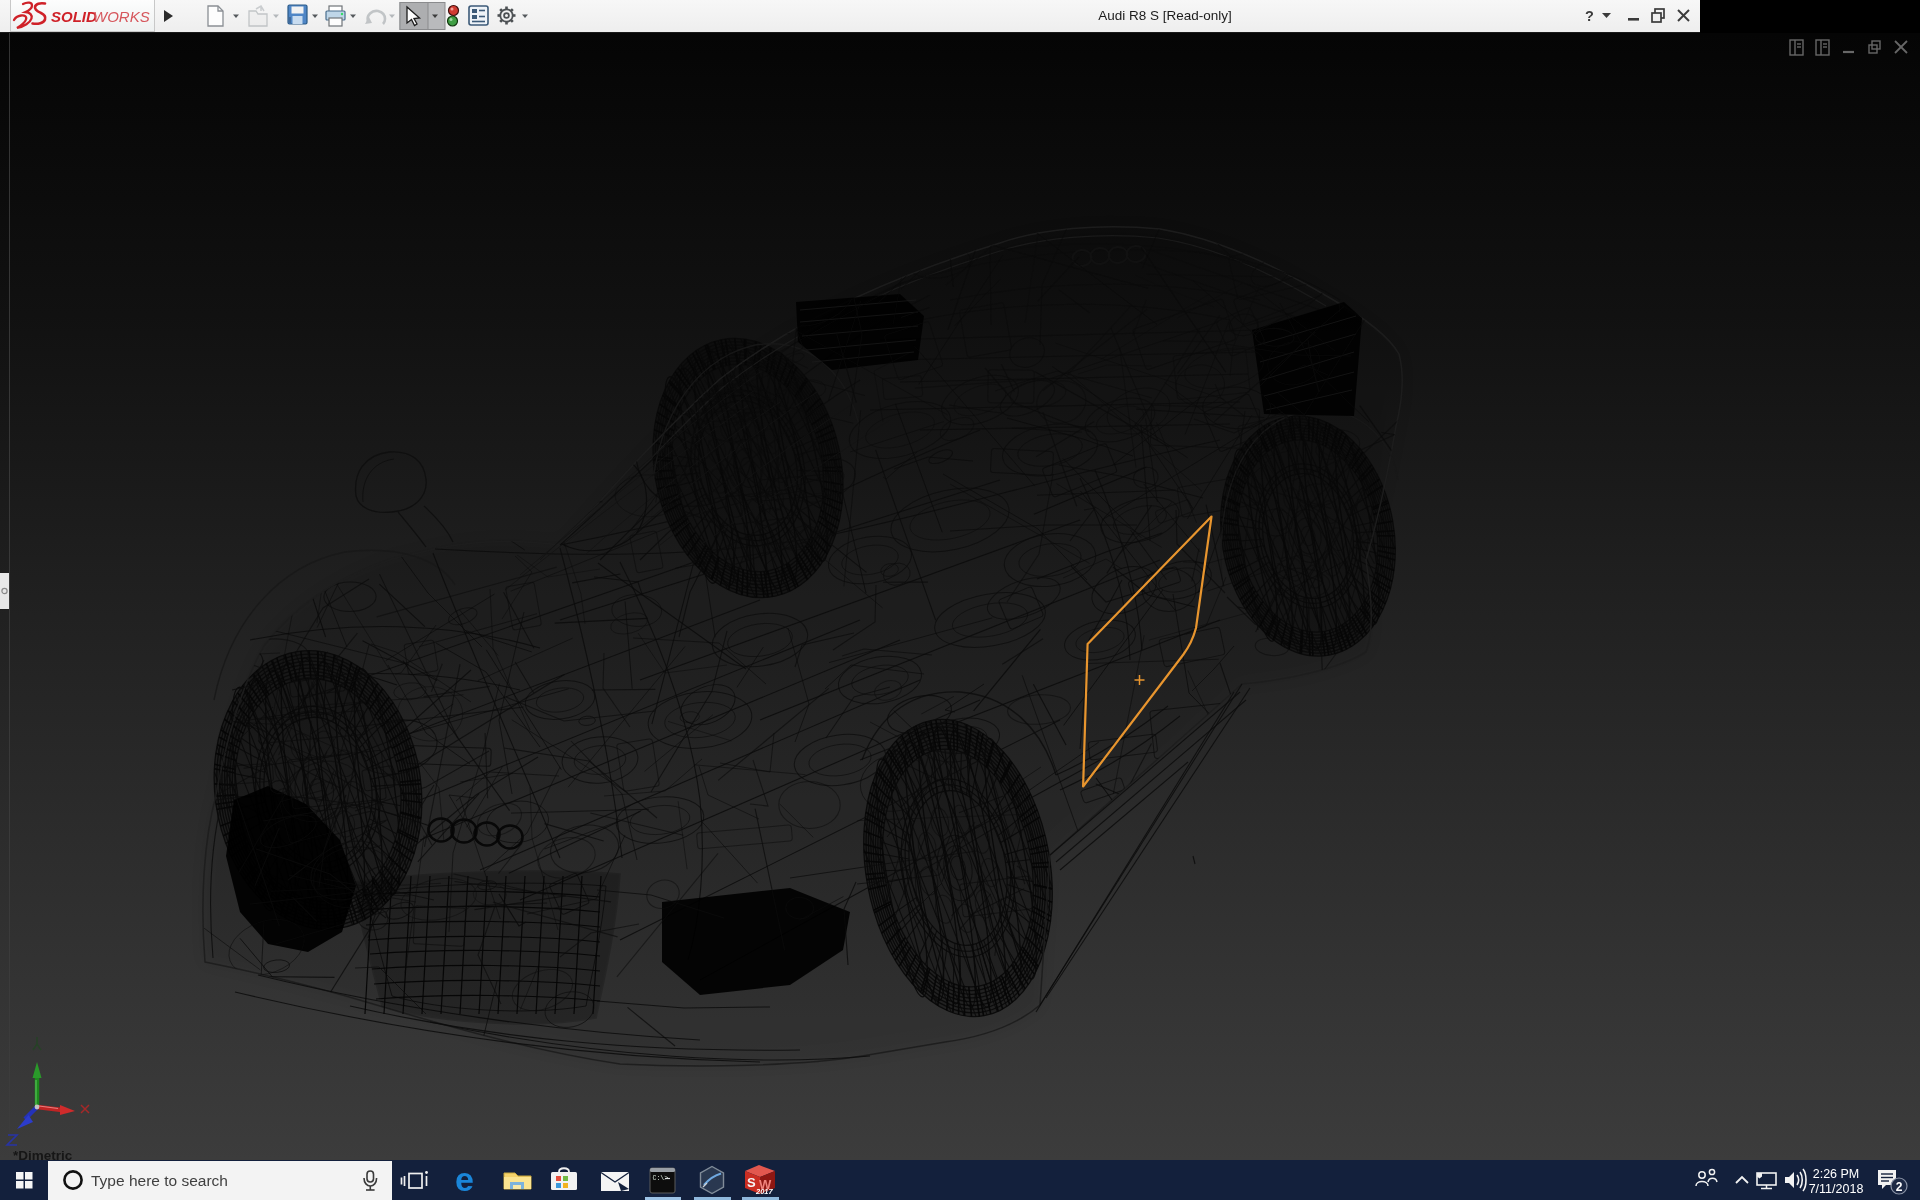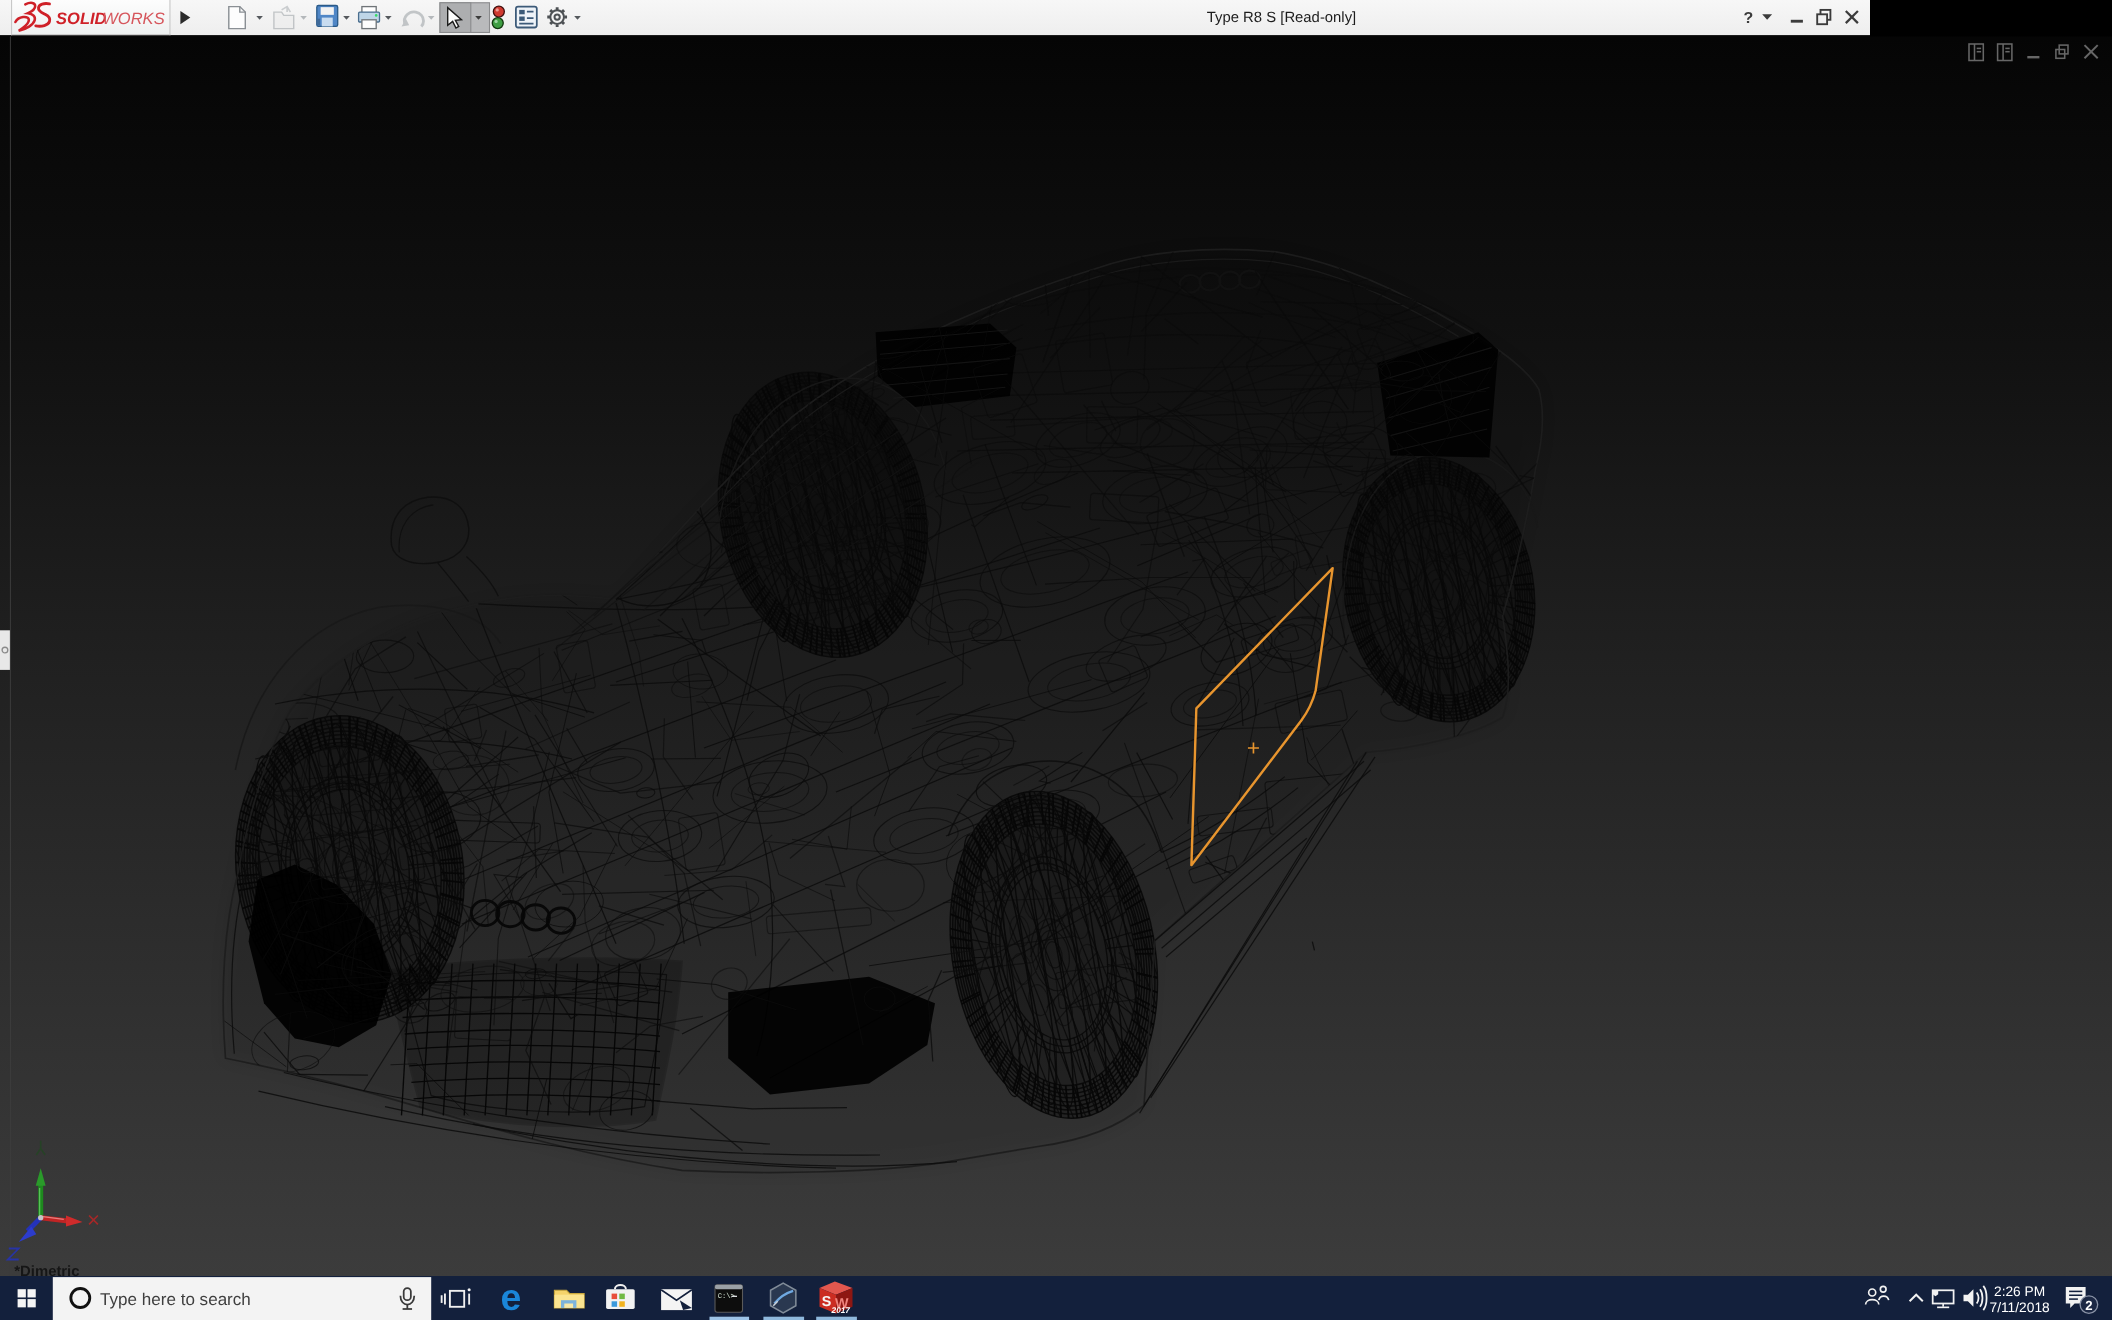--- a/index.html
+++ b/index.html
@@ -95,21 +95,21 @@
             <line x1="16" y1="9.5" x2="18.5" y2="9.5"></line>
             <line x1="3.2" y1="3.2" x2="5" y2="5"></line>
             <line x1="14" y1="14" x2="15.8" y2="15.8"></line>
             <line x1="15.8" y1="3.2" x2="14" y2="5"></line>
             <line x1="5" y1="14" x2="3.2" y2="15.8"></line>
           </g>
       </g>
       <path d="M522,14.5 L528,14.5 L525,18 Z" fill="#55595d"></path>
     </svg>
   </div>
-  <div id="wintitle">Type R8 S [Read-only]</div>
+  <div id="wintitle">Audi R8 S [Read-only]</div>
   <div id="winctl">
     <svg width="120" height="32" viewBox="0 0 120 32">
       <text x="5" y="21" font-family="Liberation Sans, sans-serif" font-size="14.5" font-weight="bold" fill="#3b3b3b">?</text>
       <path d="M22,13 L31,13 L26.5,18 Z" fill="#3b3b3b"></path>
       <rect x="48" y="18" width="11" height="2.6" fill="#3b3b3b"></rect>
       <g fill="none" stroke="#3b3b3b" stroke-width="1.7">
           <rect x="75" y="9" width="9" height="9"></rect>
           <rect x="72" y="13" width="9" height="9" fill="#f0f0f0"></rect>
         </g>
       <g stroke="#3b3b3b" stroke-width="2">

